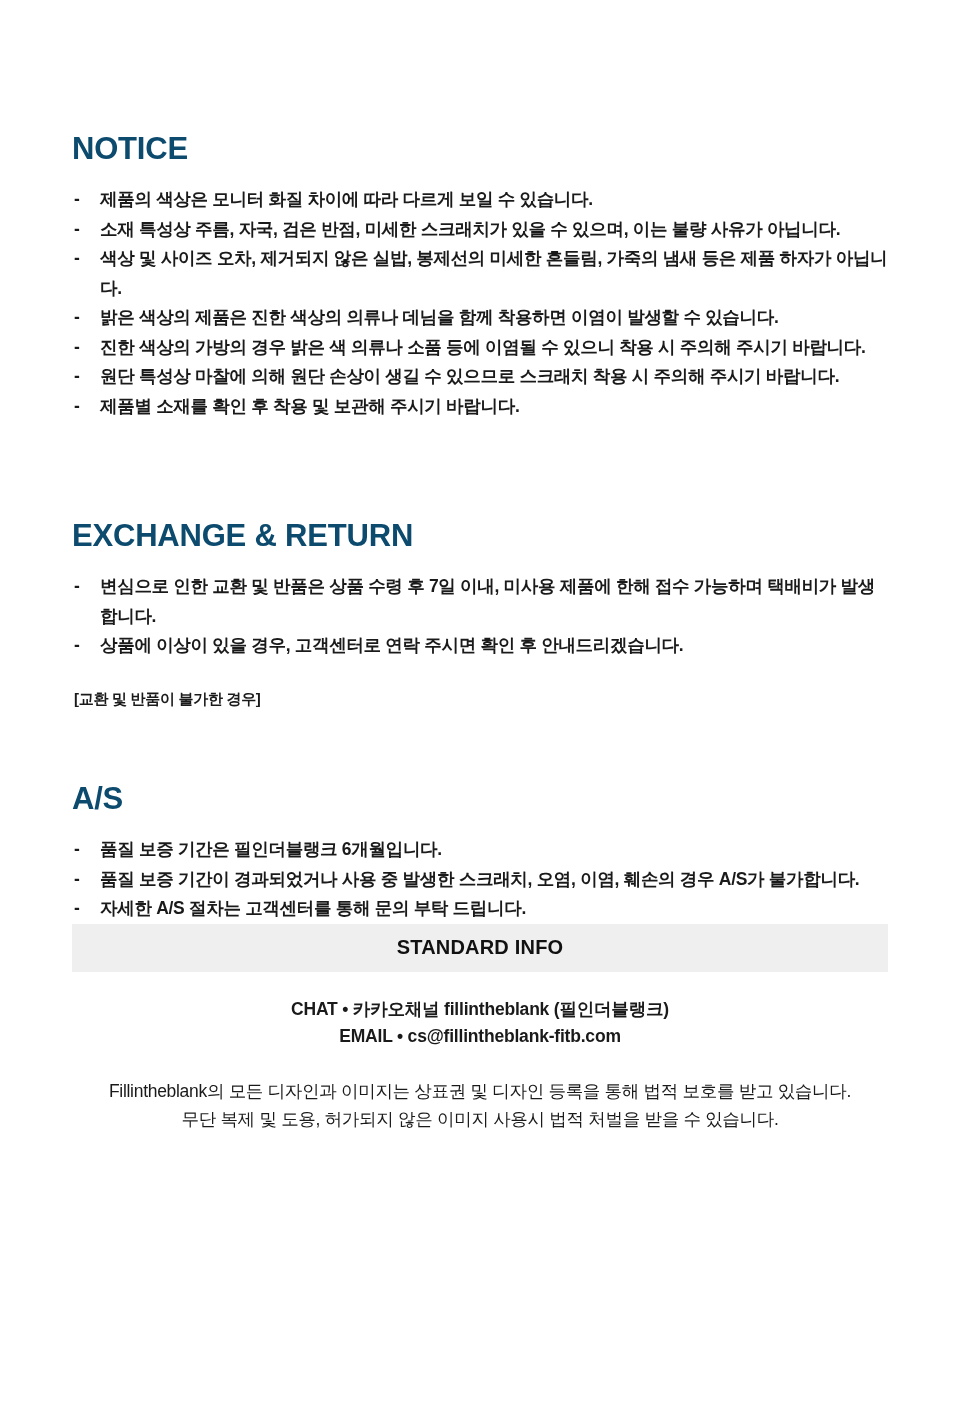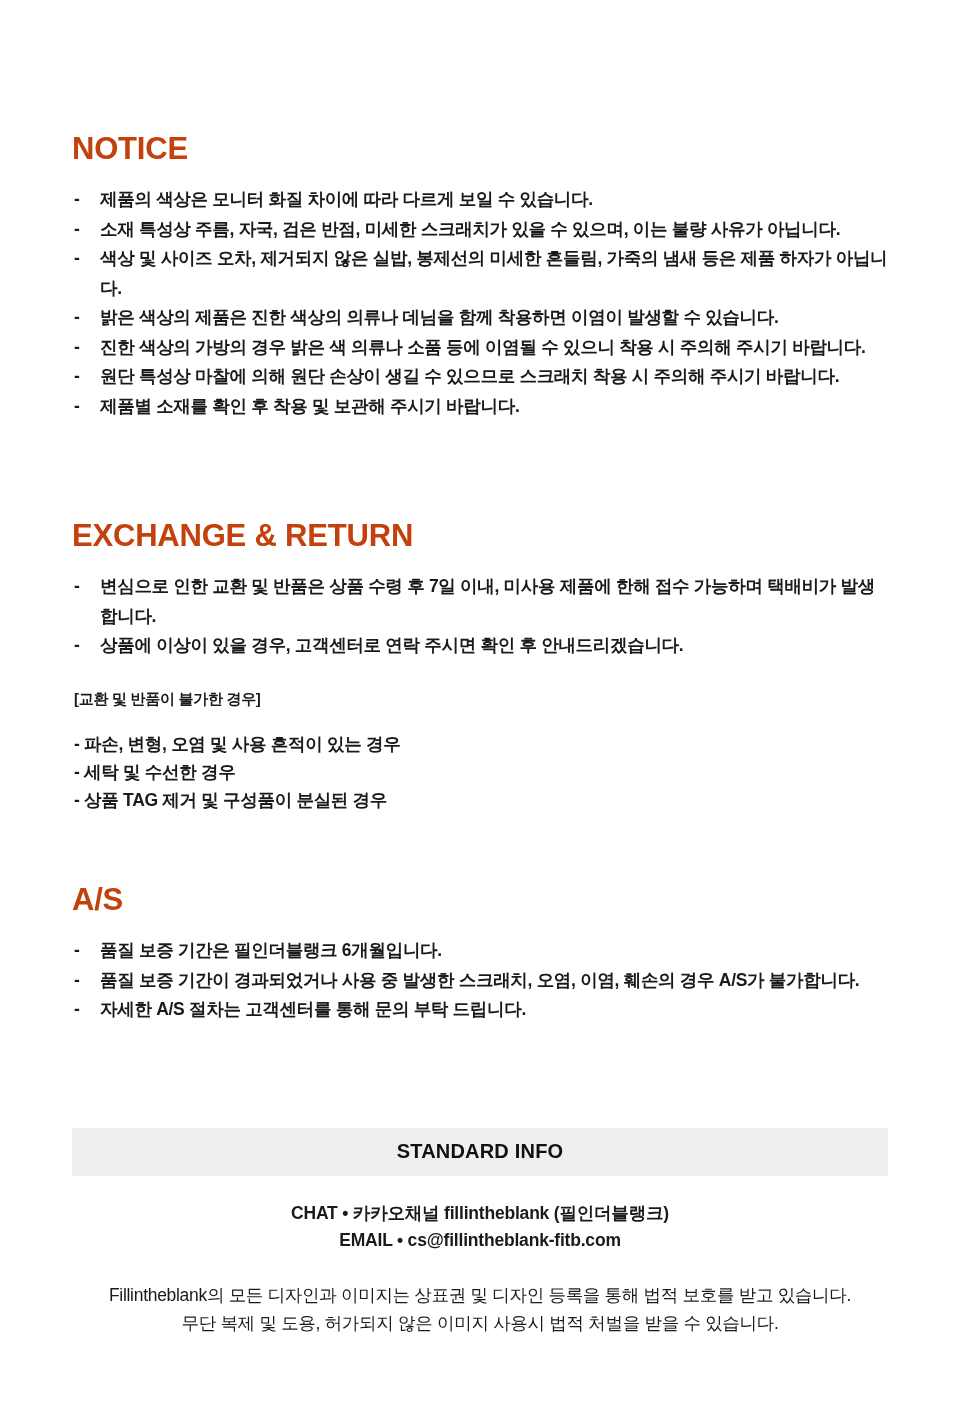--- a/index.html
+++ b/index.html
@@ -18,21 +18,21 @@
     position: relative;
     width: 960px;
     height: 1426px;
     box-sizing: border-box;
     padding: 0 72px;
   }
   .section-title {
     font-size: 31px;
     font-weight: bold;
     letter-spacing: -0.2px;
-    color: #c2410c;
+    color: #0c4a6e;
     margin: 0;
   }
   .notice-title { padding-top: 131px; }
   .list {
     margin: 0;
     padding: 0;
     list-style: none;
   }
   .list li {
     position: relative;
@@ -70,21 +70,20 @@
     font-weight: bold;
     line-height: 28px;
     color: #1a1a1a;
     letter-spacing: -0.3px;
     padding-left: 2px;
   }
   .as-title { margin-top: 68px; }
   .as-list { margin-top: 18px; }
 
   .standard-bar {
-    margin-top: 103px;
     background: #efefef;
     height: 48px;
     display: flex;
     align-items: center;
     justify-content: center;
   }
   .standard-bar .label {
     font-size: 20px;
     font-weight: bold;
     letter-spacing: 0.2px;
@@ -132,25 +131,20 @@
 
   <h1 class="section-title exchange-title">EXCHANGE &amp; RETURN</h1>
 
   <ul class="list exchange-list">
     <li><span class="dash">-</span><span>변심으로 인한 교환 및 반품은 상품 수령 후 7일 이내, 미사용 제품에 한해 접수 가능하며 택배비가 발생합니다.</span></li>
     <li><span class="dash">-</span><span>상품에 이상이 있을 경우, 고객센터로 연락 주시면 확인 후 안내드리겠습니다.</span></li>
   </ul>
 
   <div class="sub-head">[교환 및 반품이 불가한 경우]</div>
 
-  <ul class="plain-list">
-    <li>- 파손, 변형, 오염 및 사용 흔적이 있는 경우</li>
-    <li>- 세탁 및 수선한 경우</li>
-    <li>- 상품 TAG 제거 및 구성품이 분실된 경우</li>
-  </ul>
 
   <h1 class="section-title as-title">A/S</h1>
 
   <ul class="list as-list">
     <li><span class="dash">-</span><span>품질 보증 기간은 필인더블랭크 6개월입니다.</span></li>
     <li><span class="dash">-</span><span>품질 보증 기간이 경과되었거나 사용 중 발생한 스크래치, 오염, 이염, 훼손의 경우 A/S가 불가합니다.</span></li>
     <li><span class="dash">-</span><span>자세한 A/S 절차는 고객센터를 통해 문의 부탁 드립니다.</span></li>
   </ul>
 
   <div class="standard-bar">

